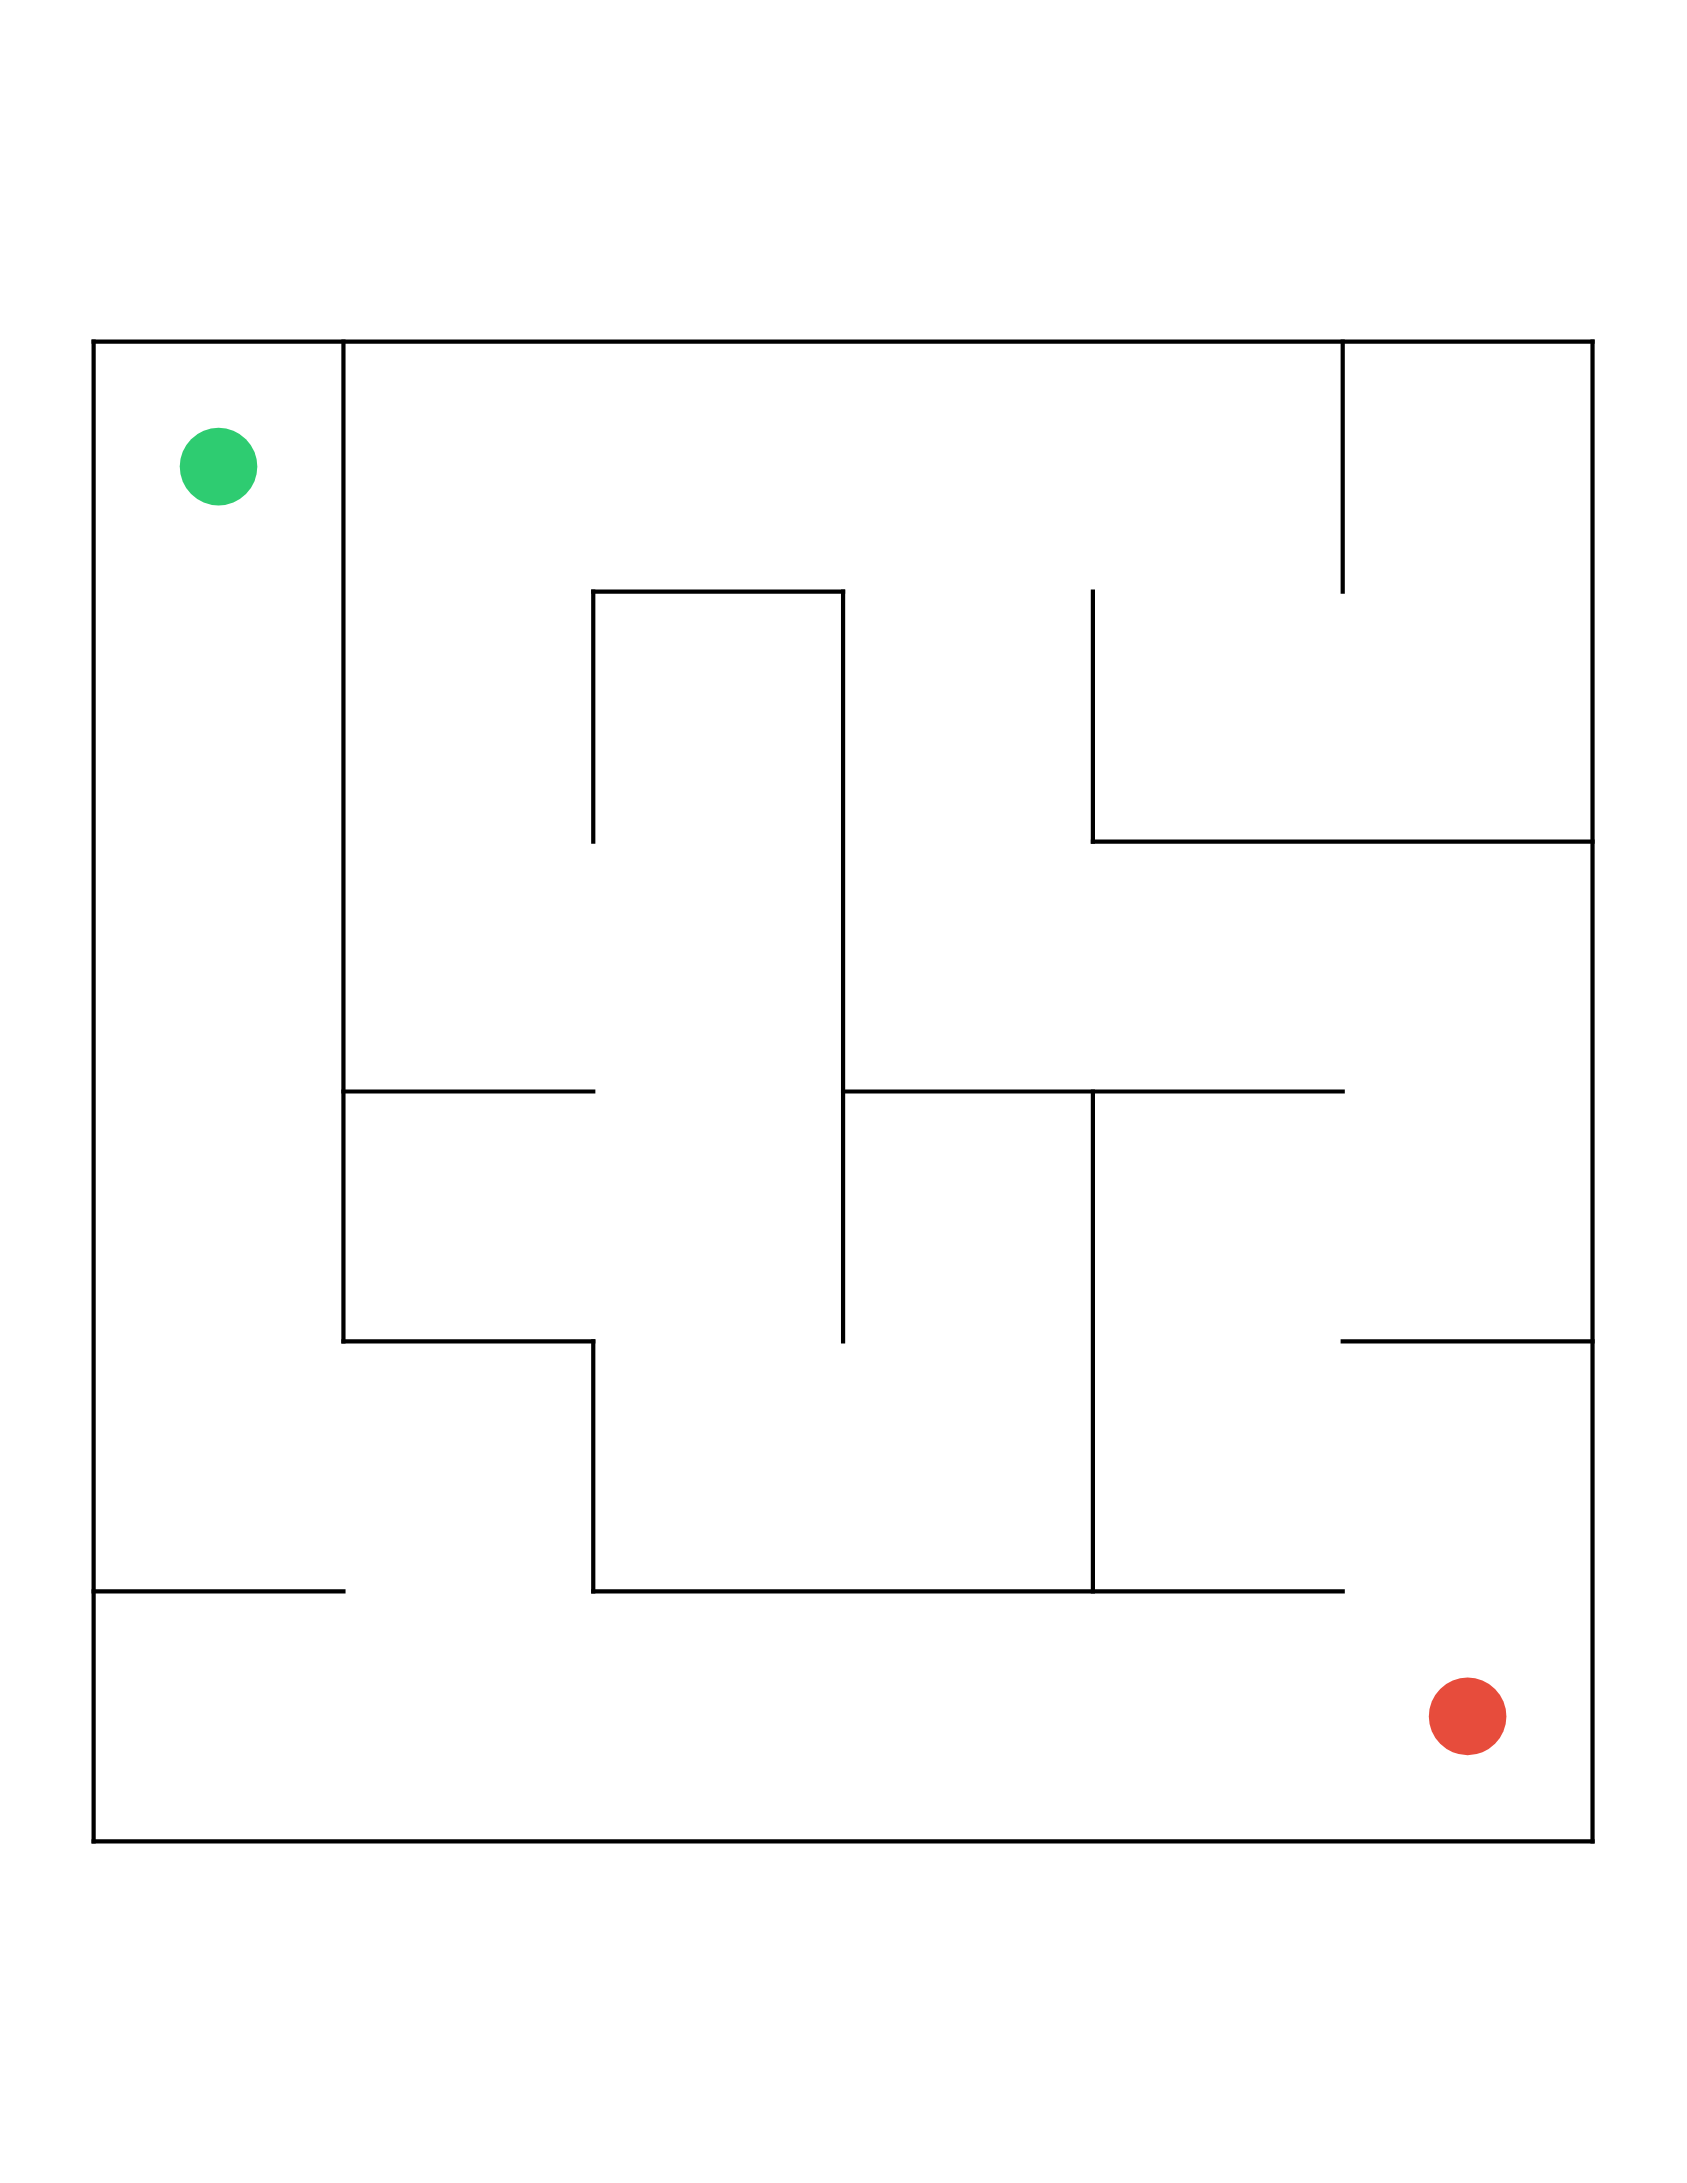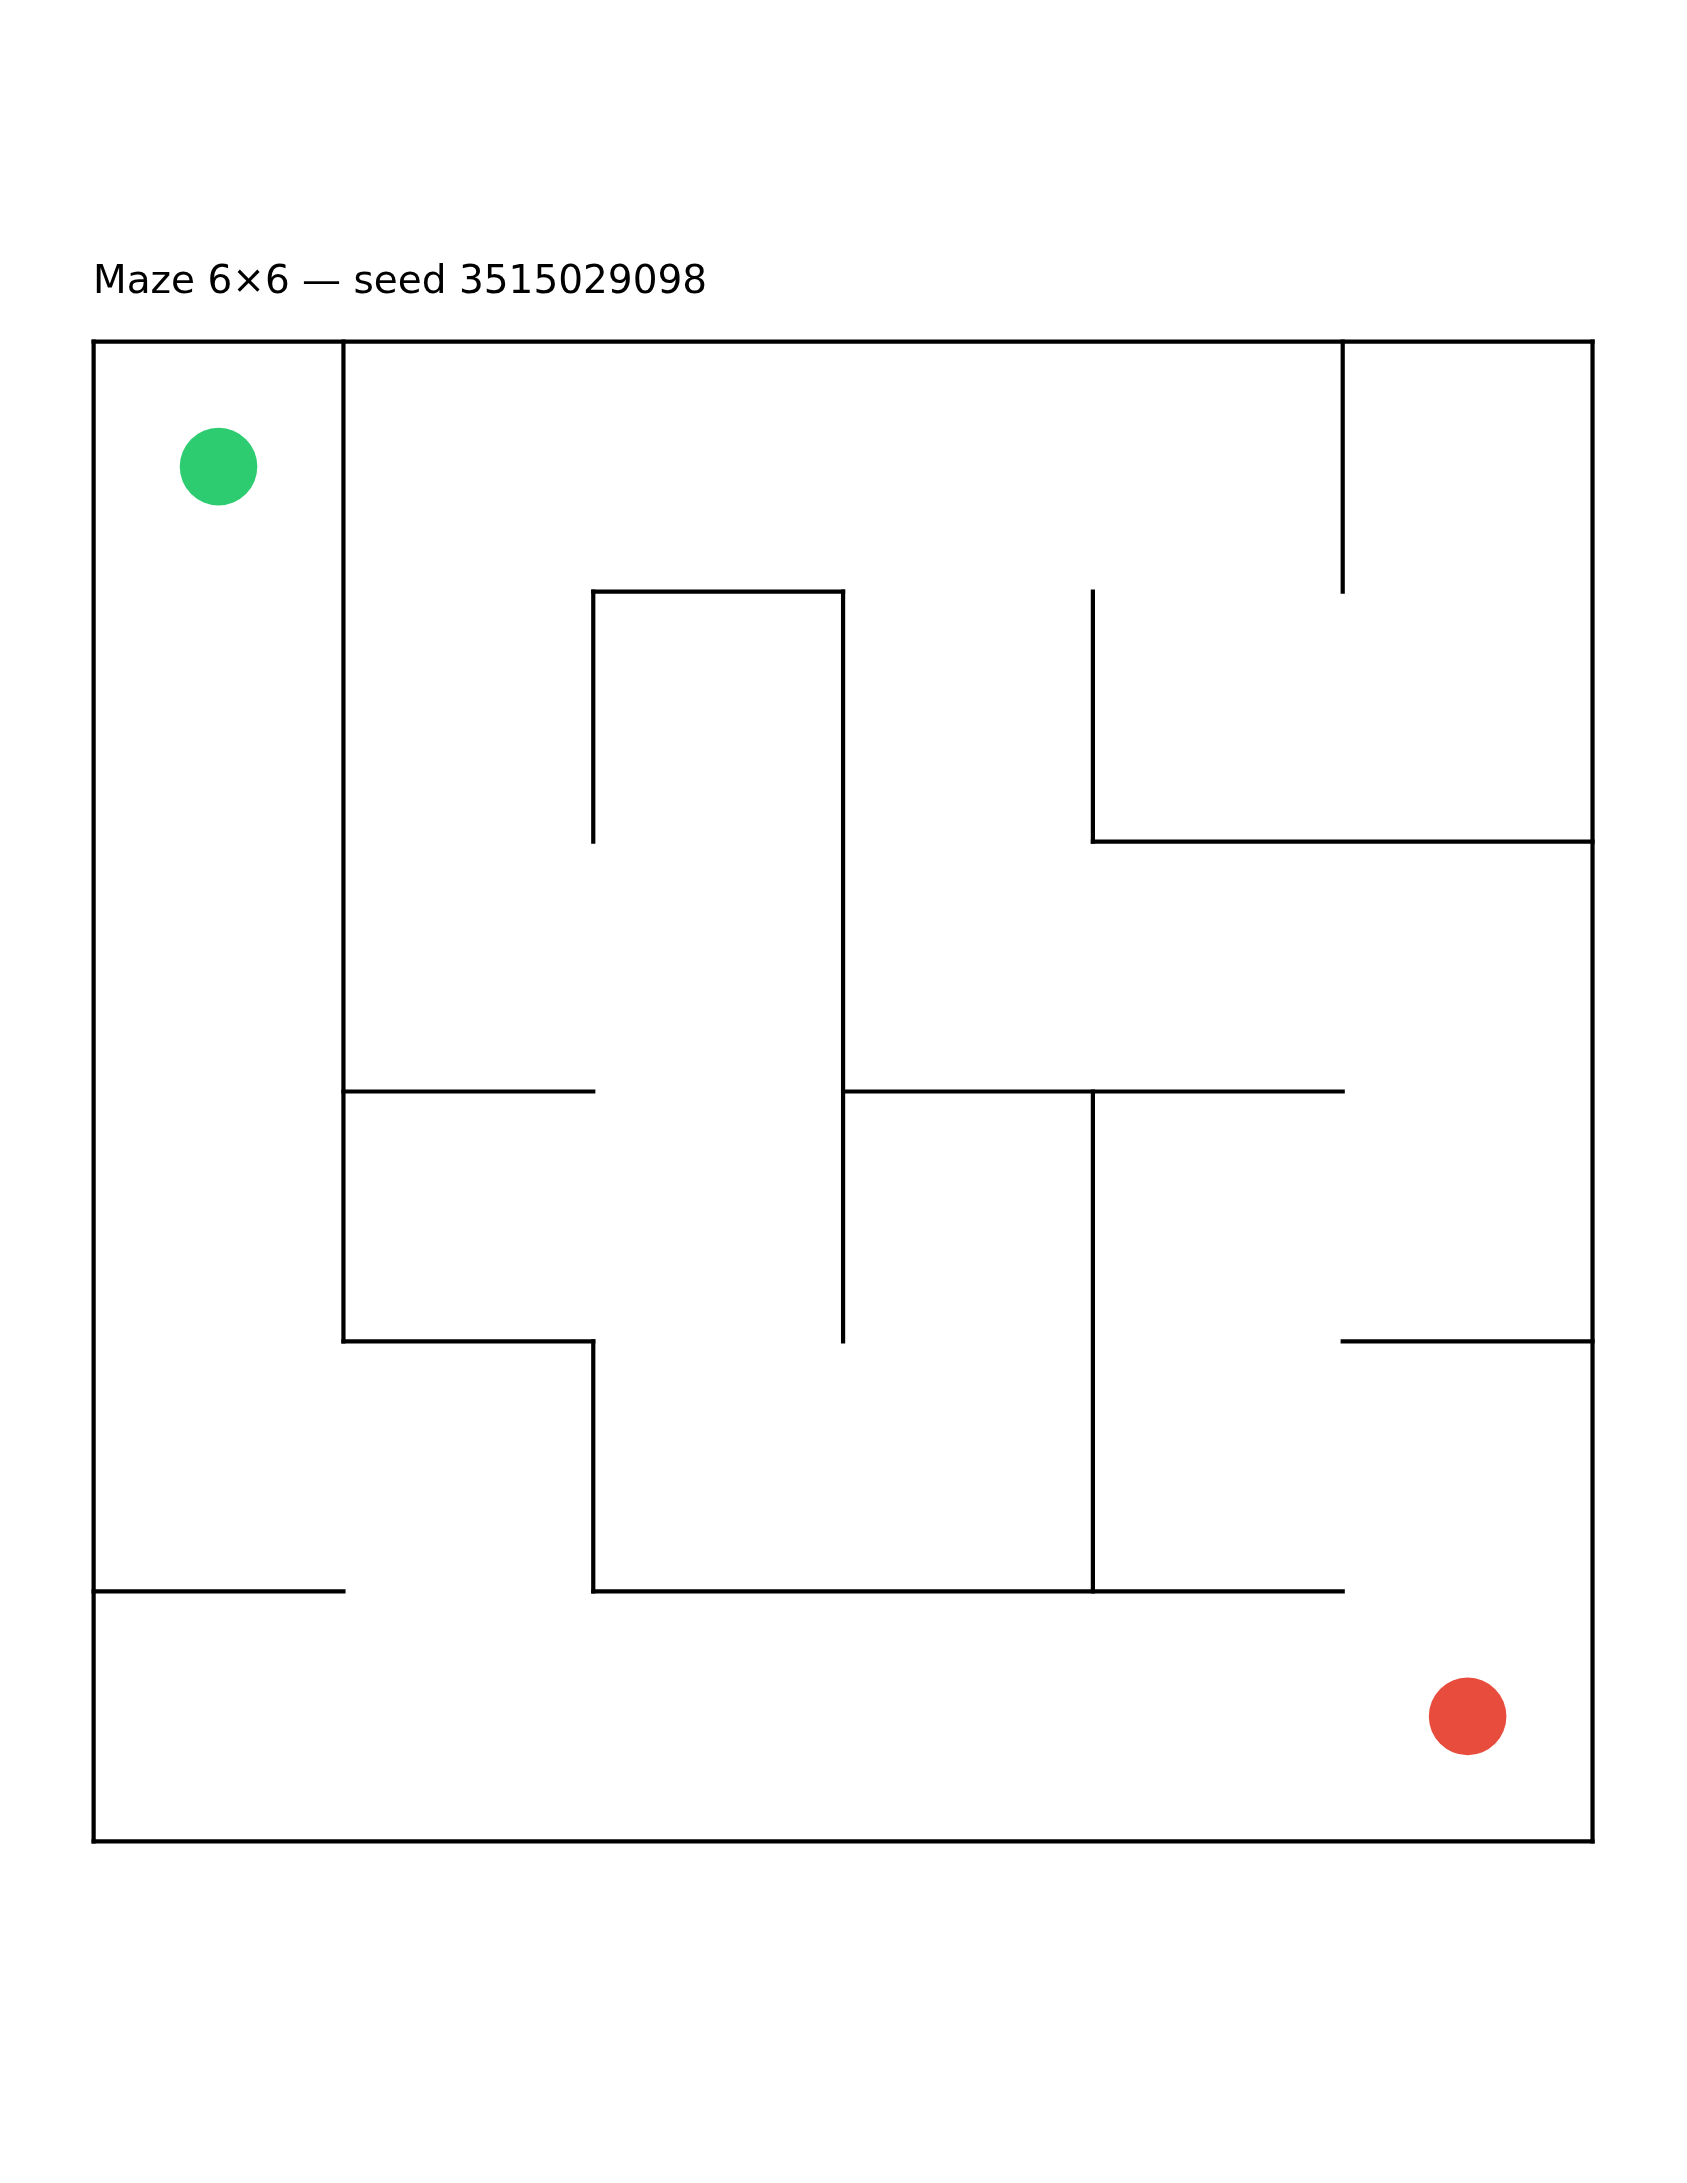--- a/index.html
+++ b/index.html
@@ -31,21 +31,20 @@
   svg.maze-canvas {
     position: absolute;
     left: 0;
     top: 0;
   }
 </style>
 </head>
 <body>
 
 <div class="figure">
-  <div class="maze-title">Maze 6×6 — seed 3515029098</div>
   <svg class="maze-canvas" id="maze-canvas" width="1687" height="2183" viewBox="0 0 2000 2588">
       <line x1="111" y1="405" x2="1888" y2="405" stroke="#000000" stroke-width="5" stroke-linecap="square"></line>
       <line x1="1888" y1="405" x2="1888" y2="2183" stroke="#000000" stroke-width="5" stroke-linecap="square"></line>
       <line x1="111" y1="2183" x2="1888" y2="2183" stroke="#000000" stroke-width="5" stroke-linecap="square"></line>
       <line x1="111" y1="405" x2="111" y2="2183" stroke="#000000" stroke-width="5" stroke-linecap="square"></line>
       <line x1="407.1666666666667" y1="405" x2="407.1666666666667" y2="1590.3333333333333" stroke="#000000" stroke-width="5" stroke-linecap="square"></line>
       <line x1="703.3333333333334" y1="701.3333333333333" x2="703.3333333333334" y2="997.6666666666666" stroke="#000000" stroke-width="5" stroke-linecap="square"></line>
       <line x1="703.3333333333334" y1="1590.3333333333333" x2="703.3333333333334" y2="1886.6666666666665" stroke="#000000" stroke-width="5" stroke-linecap="square"></line>
       <line x1="999.5" y1="701.3333333333333" x2="999.5" y2="1590.3333333333333" stroke="#000000" stroke-width="5" stroke-linecap="square"></line>
       <line x1="1295.6666666666667" y1="701.3333333333333" x2="1295.6666666666667" y2="997.6666666666666" stroke="#000000" stroke-width="5" stroke-linecap="square"></line>

